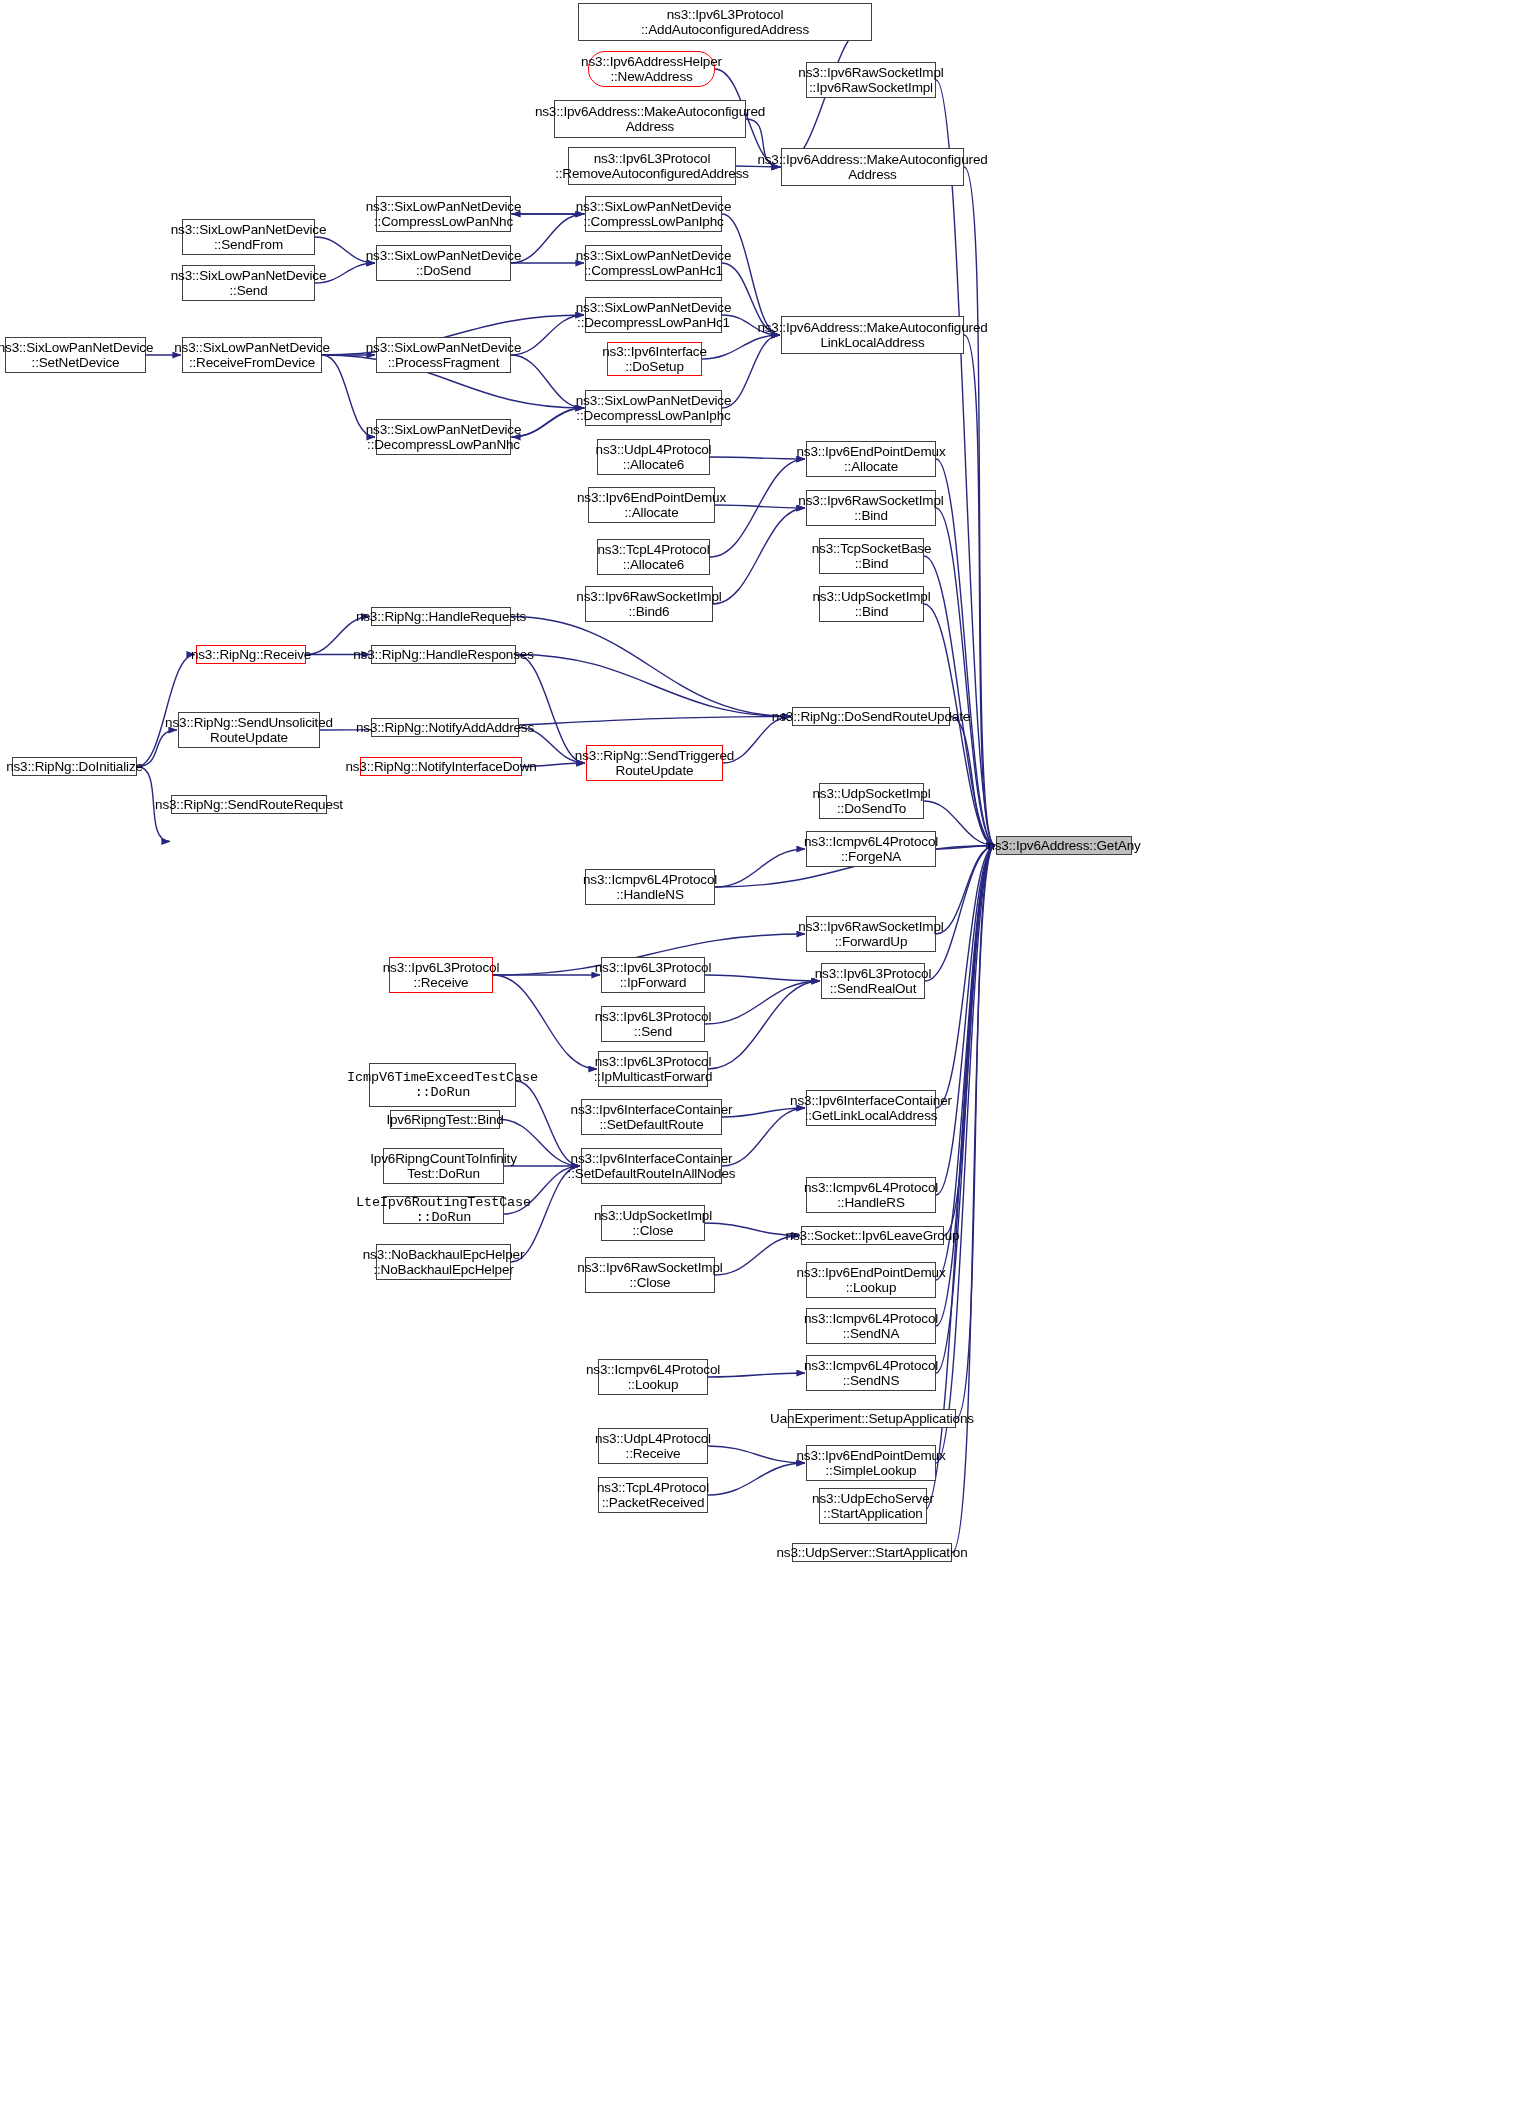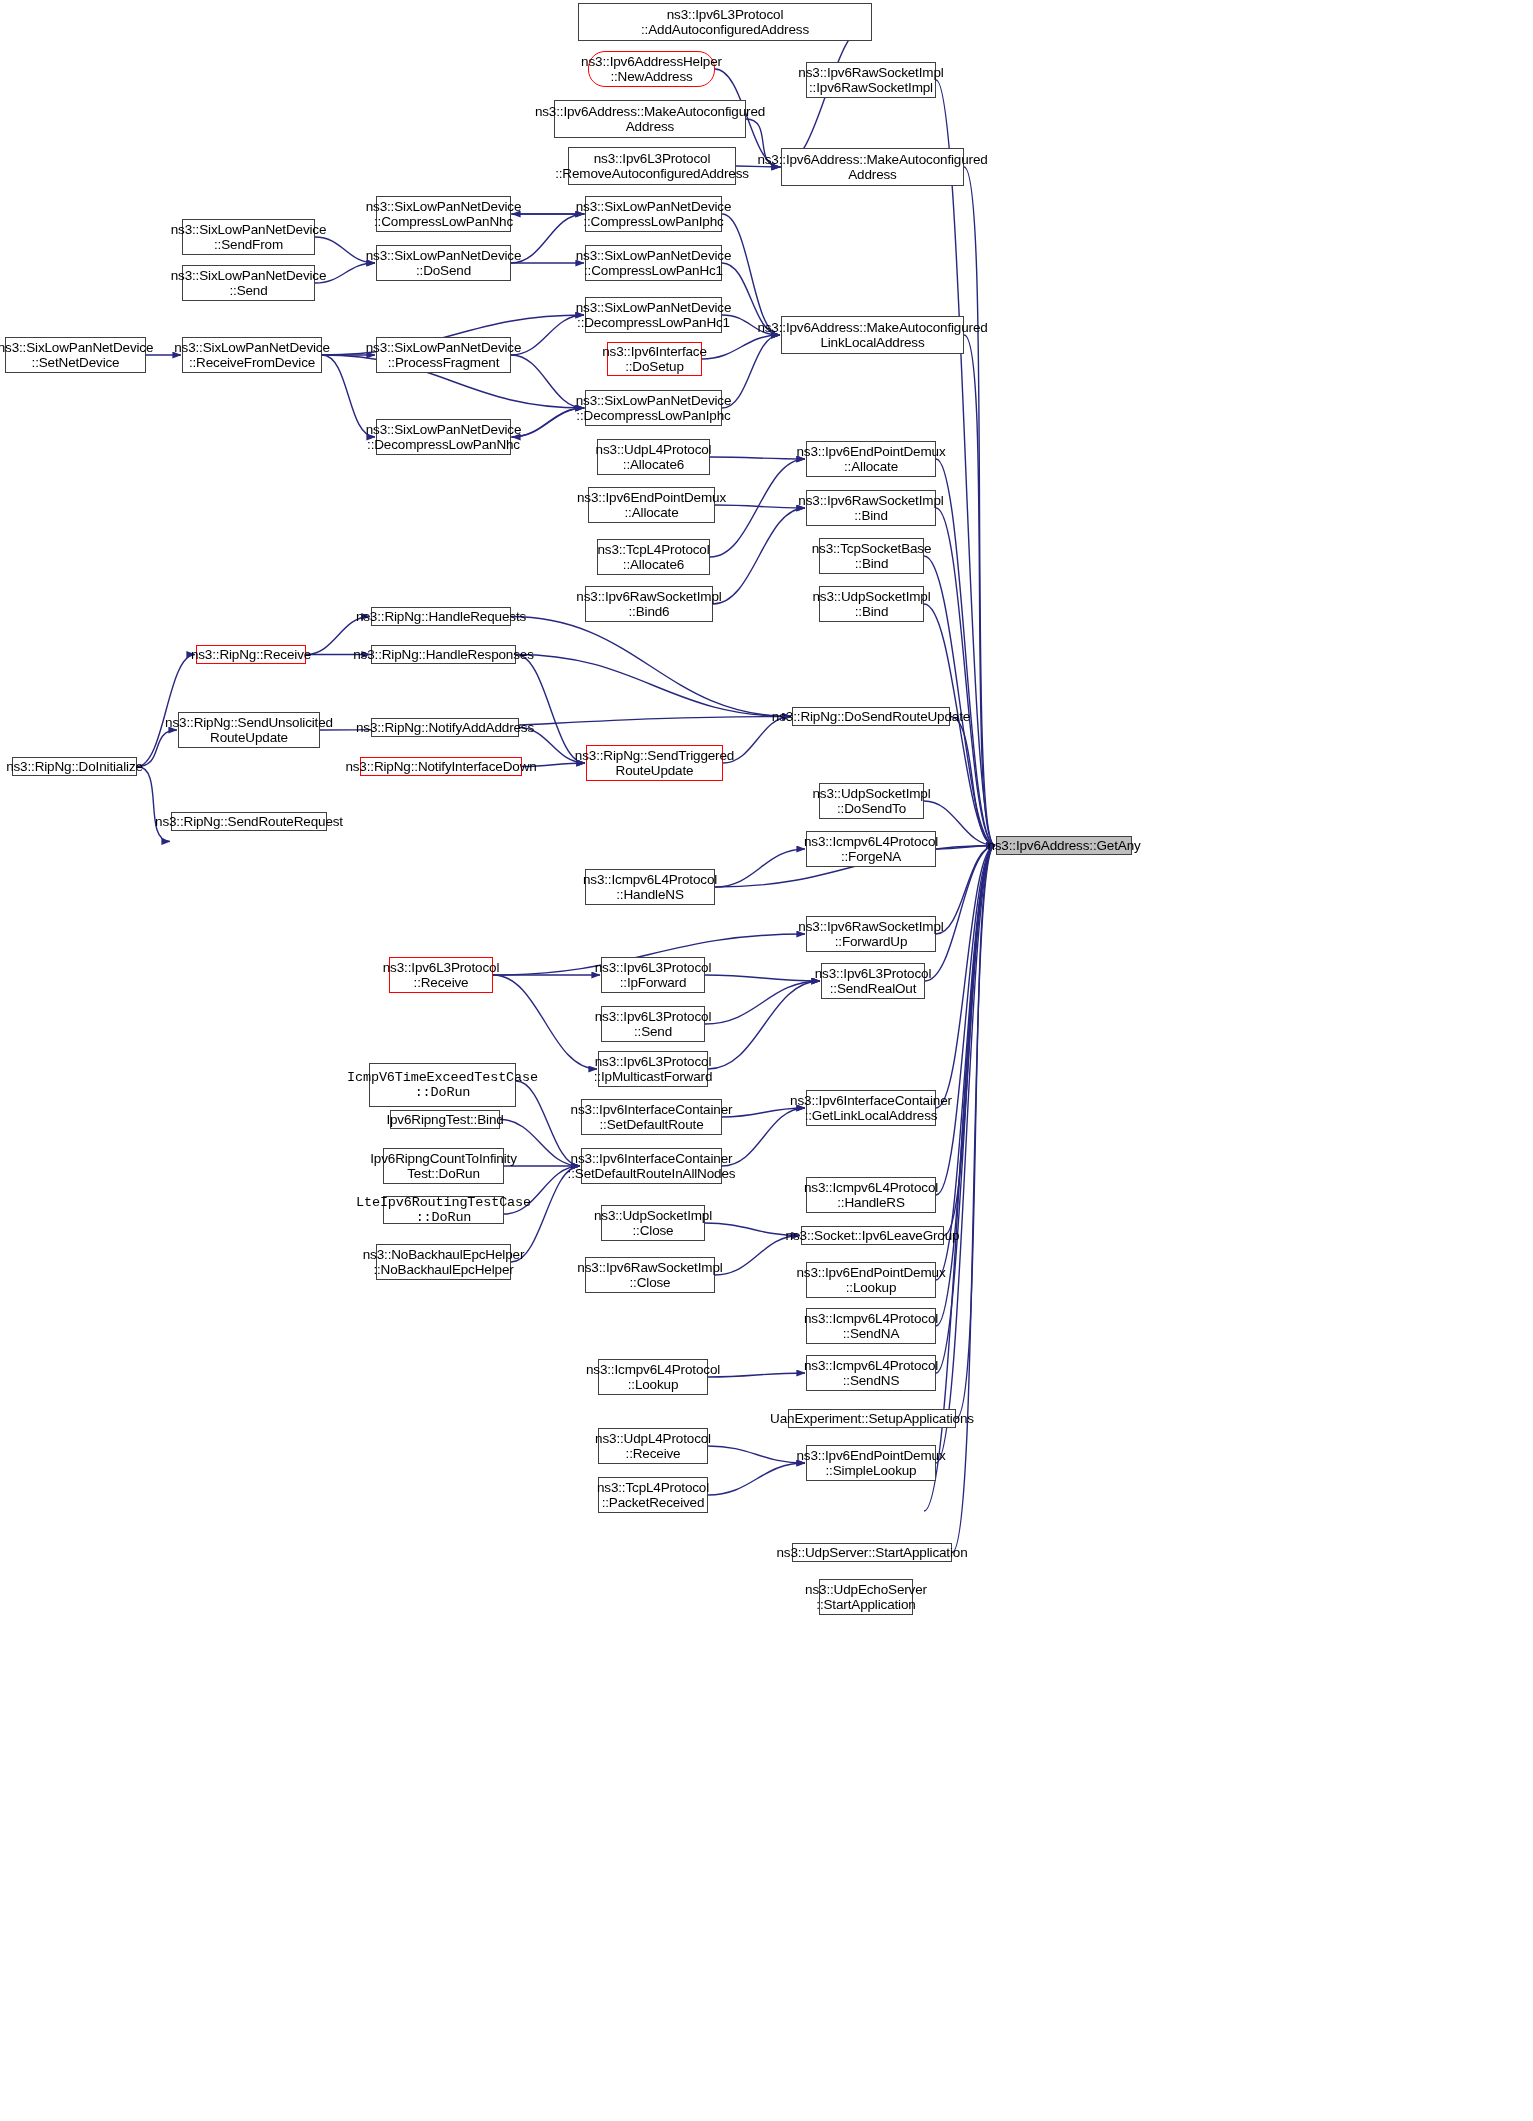--- a/index.html
+++ b/index.html
@@ -183,21 +183,21 @@
       <div class="node" style="left: 178px; top: 712px; width: 142px; height: 36px;">ns3::RipNg::SendUnsolicited
 RouteUpdate</div>
       <div class="node" style="left: 792px; top: 707px; width: 158px; height: 19px;">ns3::RipNg::DoSendRouteUpdate</div>
       <div class="node" style="left: 371px; top: 718px; width: 148px; height: 19px;">ns3::RipNg::NotifyAddAddress</div>
       <div class="node red" style="left: 586px; top: 745px; width: 137px; height: 36px;">ns3::RipNg::SendTriggered
 RouteUpdate</div>
       <div class="node" style="left: 12px; top: 757px; width: 125px; height: 19px;">ns3::RipNg::DoInitialize</div>
       <div class="node red" style="left: 360px; top: 757px; width: 162px; height: 19px;">ns3::RipNg::NotifyInterfaceDown</div>
       <div class="node" style="left: 819px; top: 783px; width: 105px; height: 36px;">ns3::UdpSocketImpl
 ::DoSendTo</div>
-      <div class="node" style="left: 171px; top: 812px; width: 156px; height: 19px;">ns3::RipNg::SendRouteRequest</div>
+      <div class="node" style="left: 171px; top: 795px; width: 156px; height: 19px;">ns3::RipNg::SendRouteRequest</div>
       <div class="node" style="left: 806px; top: 831px; width: 130px; height: 36px;">ns3::Icmpv6L4Protocol
 ::ForgeNA</div>
       <div class="node target" style="left: 996px; top: 836px; width: 136px; height: 19px;">ns3::Ipv6Address::GetAny</div>
       <div class="node" style="left: 585px; top: 869px; width: 130px; height: 36px;">ns3::Icmpv6L4Protocol
 ::HandleNS</div>
       <div class="node" style="left: 806px; top: 916px; width: 130px; height: 36px;">ns3::Ipv6RawSocketImpl
 ::ForwardUp</div>
       <div class="node red" style="left: 389px; top: 957px; width: 104px; height: 36px;">ns3::Ipv6L3Protocol
 ::Receive</div>
       <div class="node" style="left: 601px; top: 957px; width: 104px; height: 36px;">ns3::Ipv6L3Protocol
@@ -238,17 +238,17 @@
 ::Lookup</div>
       <div class="node" style="left: 806px; top: 1355px; width: 130px; height: 36px;">ns3::Icmpv6L4Protocol
 ::SendNS</div>
       <div class="node" style="left: 788px; top: 1409px; width: 168px; height: 19px;">UanExperiment::SetupApplications</div>
       <div class="node" style="left: 598px; top: 1428px; width: 110px; height: 36px;">ns3::UdpL4Protocol
 ::Receive</div>
       <div class="node" style="left: 806px; top: 1445px; width: 130px; height: 36px;">ns3::Ipv6EndPointDemux
 ::SimpleLookup</div>
       <div class="node" style="left: 598px; top: 1477px; width: 110px; height: 36px;">ns3::TcpL4Protocol
 ::PacketReceived</div>
-      <div class="node" style="left: 819px; top: 1579px; width: 94px; height: 36px;">ns3::UdpEchoServer
+      <div class="node" style="left: 819px; top: 1488px; width: 108px; height: 36px;">ns3::UdpEchoServer
 ::StartApplication</div>
       <div class="node" style="left: 792px; top: 1543px; width: 160px; height: 19px;">ns3::UdpServer::StartApplication</div>
     </div>
 </div>
 
 </body></html>

